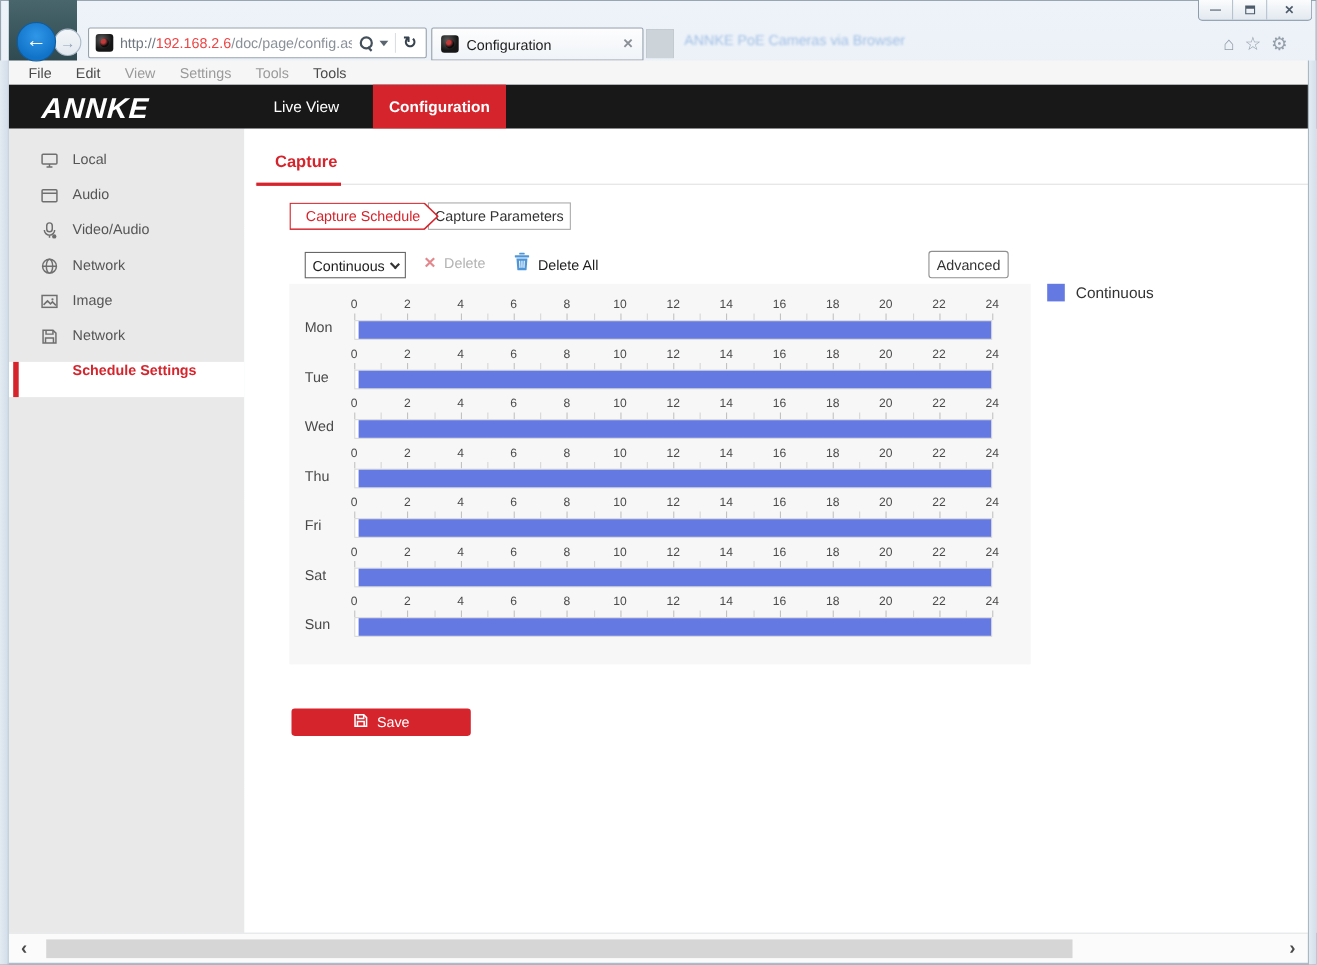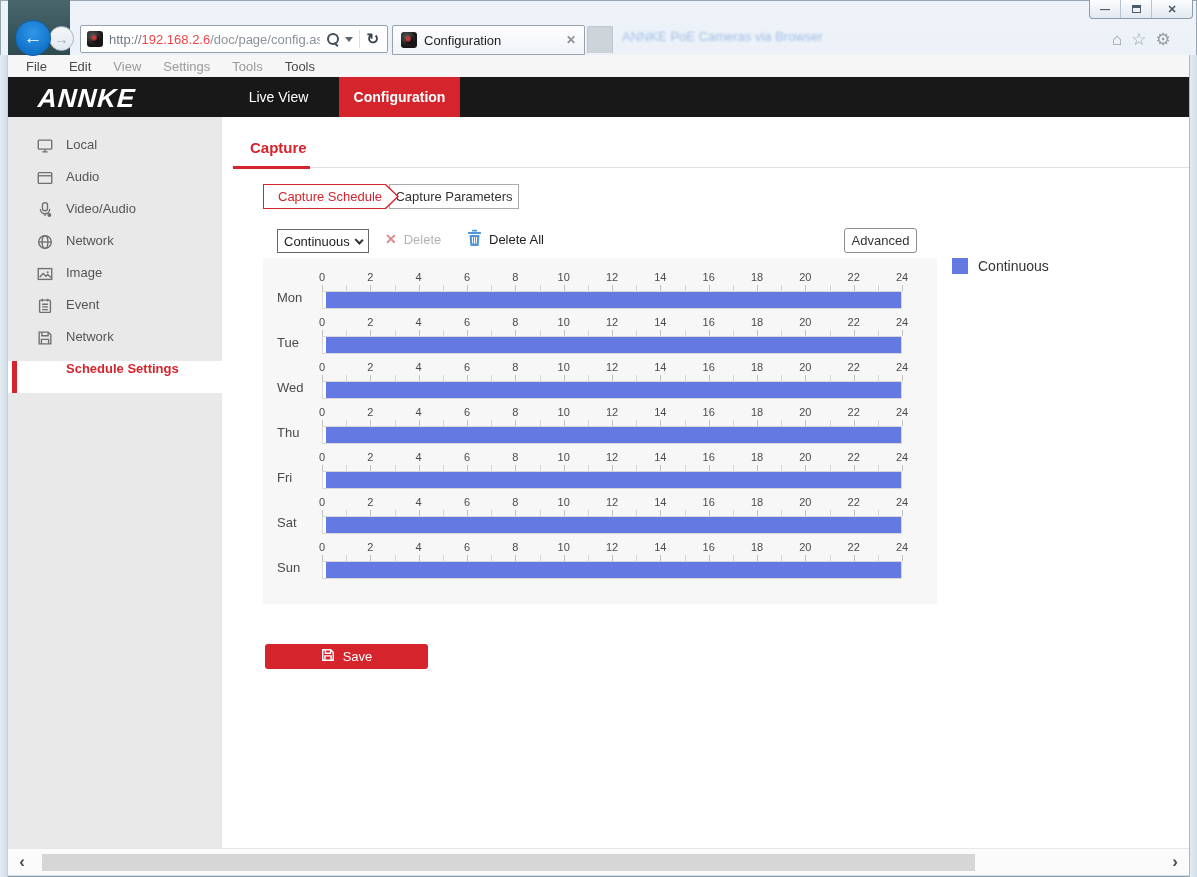--- a/index.html
+++ b/index.html
@@ -235,27 +235,20 @@
       <div class="side-item">
         <span class="side-icon"><svg width="18" height="18" viewBox="0 0 20 20">
             <rect x="2.5" y="4" width="15" height="12"></rect>
             <path d="M4 13.5l4-4 3 3 2-2 3.5 3.5"></path>
             <circle cx="13" cy="8" r="1.1" fill="#6f6f6f" stroke="none"></circle>
           </svg></span>
         <span class="side-label">Image</span>
       </div>
       <div class="side-item">
         <span class="side-icon"><svg width="18" height="18" viewBox="0 0 20 20">
-            <rect x="4" y="3.5" width="12" height="13.5" rx="1"></rect>
-            <path d="M7 2v3M13 2v3M6.8 8h6.4M6.8 11h6.4M6.8 14h6.4"></path>
-          </svg></span>
-        <span class="side-label">Event</span>
-      </div>
-      <div class="side-item">
-        <span class="side-icon"><svg width="18" height="18" viewBox="0 0 20 20">
             <path d="M3.5 3.5h10l3 3v10h-13z"></path>
             <path d="M6.5 3.5v4h7v-4M6 16.5v-5h8v5"></path>
           </svg></span>
         <span class="side-label">Network</span>
       </div>
       <div class="side-item active">
         <span class="side-label">Schedule Settings</span>
       </div>
     </div>
 

